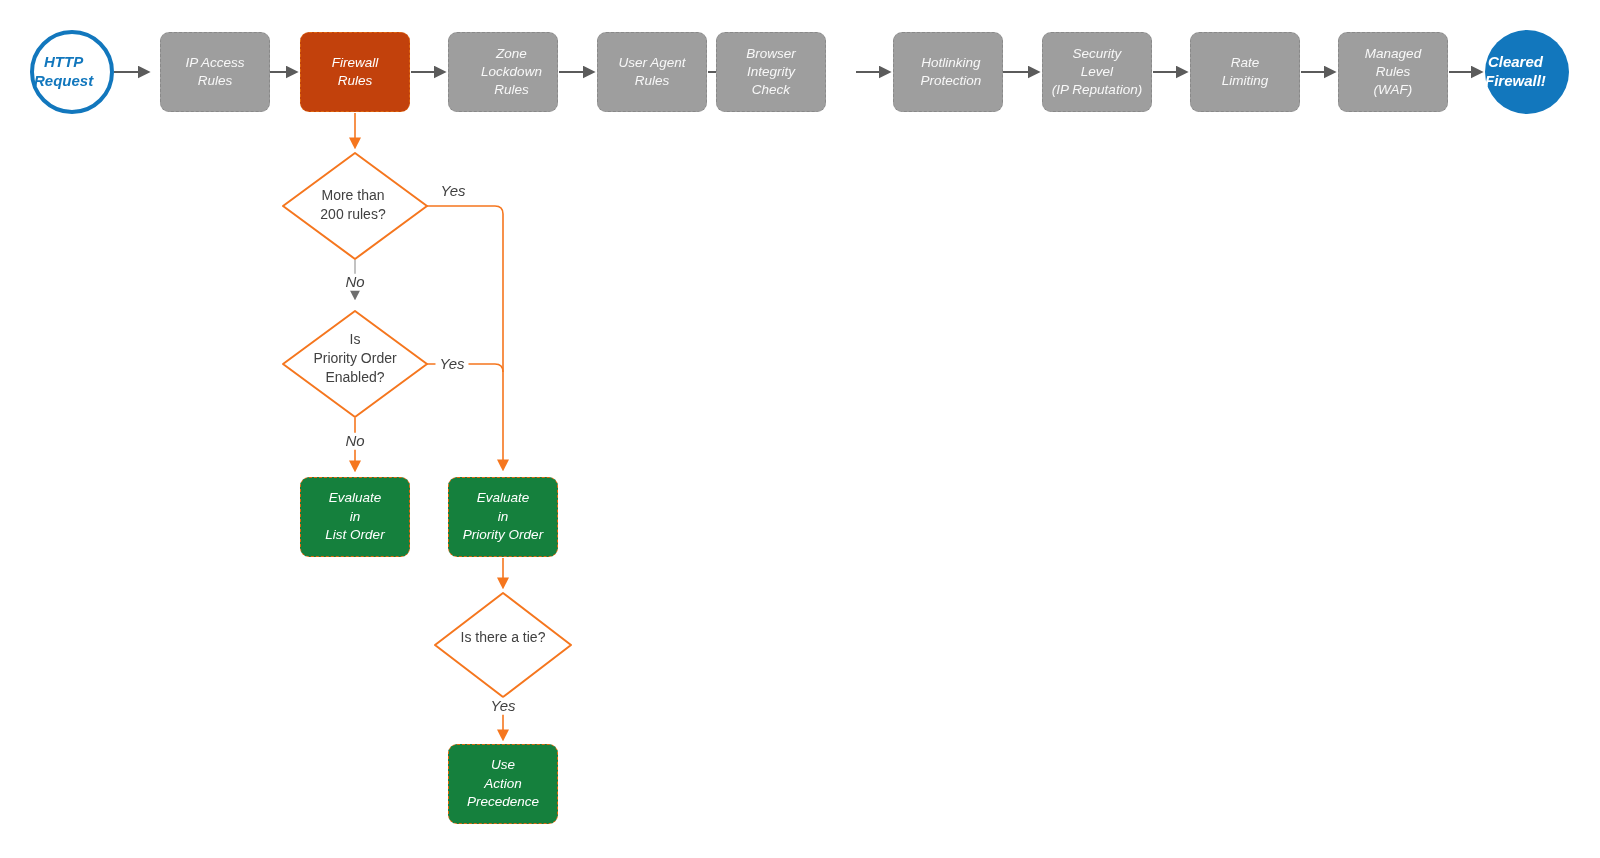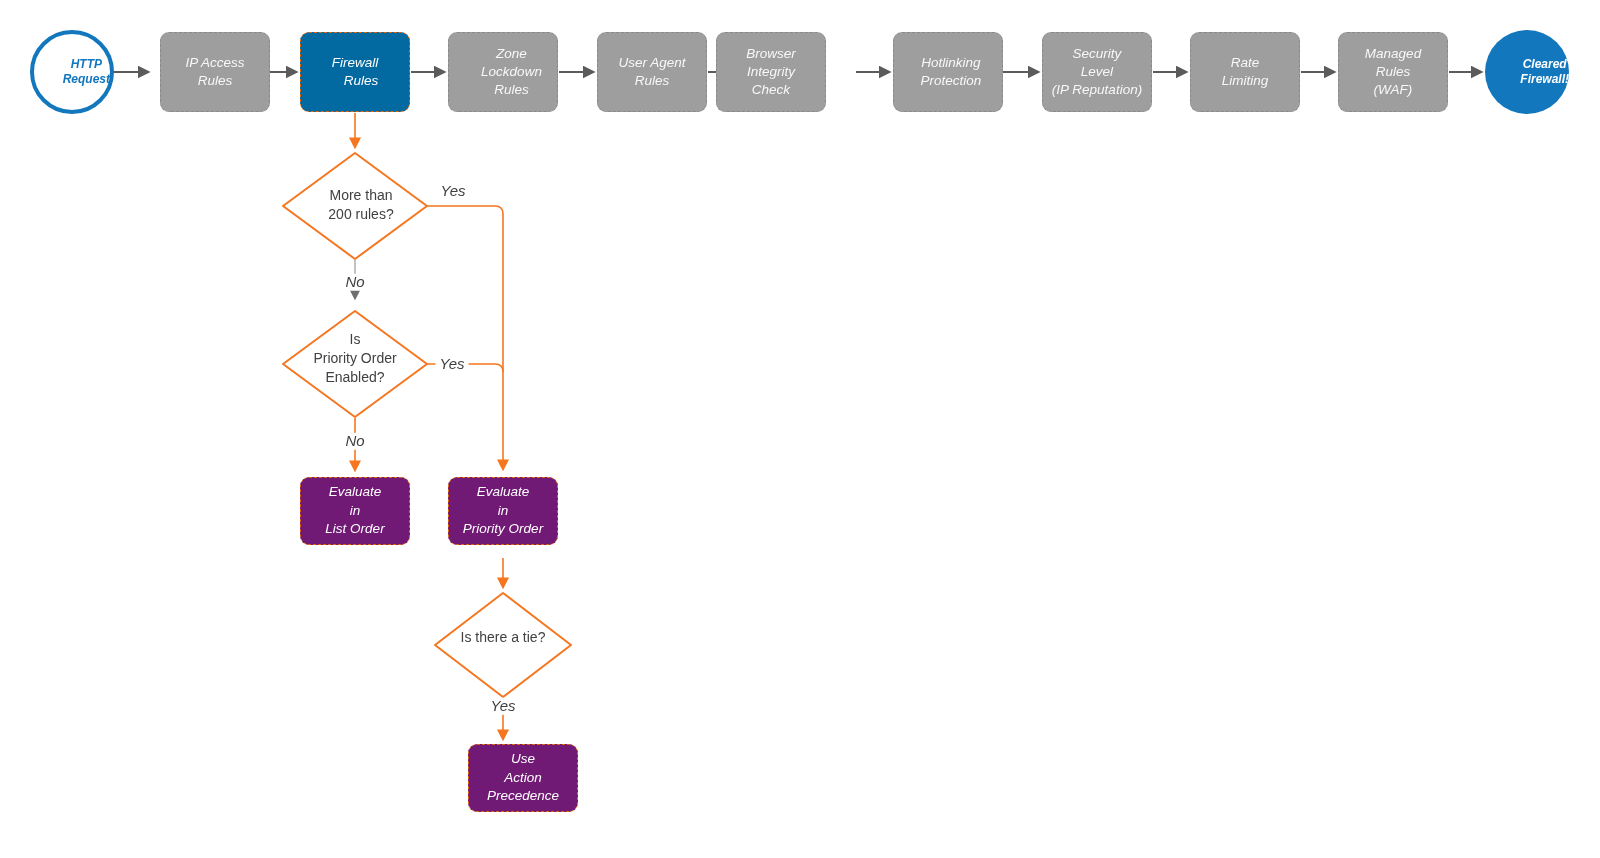--- a/index.html
+++ b/index.html
@@ -8,32 +8,32 @@
     font-family:"Liberation Sans",sans-serif;overflow:hidden;
   }
   #wires{position:absolute;left:0;top:0;width:1600px;height:858px;}
   .stage{
     position:absolute;top:32px;width:110px;height:80px;border-radius:9px;
     display:flex;align-items:center;justify-content:center;text-align:center;
     font-style:italic;font-size:13.5px;line-height:1.32;color:#f8f8f8;
     white-space:pre-line;box-sizing:border-box;padding:0 2px;
   }
   .stage.gray{background:#9E9E9E;border:1px dashed #898989;}
-  .stage.orange{background:#0369a1;border:1px dashed #E0660E;color:#fff;text-align:right;}
+  .stage.orange{background:#c2410c;border:1px dashed #E0660E;color:#fff;}
   .action{
-    position:absolute;width:110px;height:68px;border-radius:9px;
-    background:#701a75;border:1px dashed #E0660E;
+    position:absolute;width:110px;height:80px;border-radius:9px;
+    background:#15803d;border:1px dashed #E0660E;
     display:flex;align-items:center;justify-content:center;text-align:center;
     font-style:italic;font-size:13.5px;line-height:1.38;color:#fff;
     white-space:pre-line;box-sizing:border-box;
   }
   .terminal{
     position:absolute;width:84px;height:84px;border-radius:50%;
-    display:flex;align-items:center;justify-content:flex-end;text-align:center;
-    font-weight:bold;font-style:italic;font-size:12px;line-height:1.25;
+    display:flex;align-items:center;justify-content:flex-start;text-align:center;
+    font-weight:bold;font-style:italic;font-size:15px;line-height:1.25;
     white-space:pre-line;box-sizing:border-box;
   }
   .terminal.start{background:#fff;border:4px solid #1277BD;color:#1277BD;}
   .terminal.end{background:#1277BD;color:#fff;}
   .diamond-label{
     position:absolute;transform:translate(-50%,-50%);text-align:center;
     font-size:14px;color:#414141;line-height:1.35;white-space:pre-line;
   }
   .edge-label{
     position:absolute;transform:translate(-50%,-50%);
@@ -112,38 +112,38 @@
 Protection</span></div>
   <div class="stage gray" style="left:1042px;"><span>Security
 Level
 (IP Reputation)</span></div>
   <div class="stage gray" style="left:1190px;border-radius:9px;"><span>Rate
 Limiting</span></div>
   <div class="stage gray" style="left:1338px;"><span>Managed
 Rules
 (WAF)</span></div>
 
-  <div class="diamond-label" style="left:361px;top:205px;">More than
+  <div class="diamond-label" style="left:353px;top:205px;">More than
 200 rules?</div>
   <div class="diamond-label" style="left:355px;top:358px;">Is
 Priority Order
 Enabled?</div>
   <div class="diamond-label" style="left:503px;top:637px;">Is there a tie?</div>
 
   <div class="action" style="left:300px;top:477px;">
     <span>Evaluate
 in
 List Order</span>
   </div>
   <div class="action" style="left:448px;top:477px;">
     <span>Evaluate
 in
 Priority Order</span>
   </div>
-  <div class="action" style="left:468px;top:744px;">
+  <div class="action" style="left:448px;top:744px;">
     <span>Use
 Action
 Precedence</span>
   </div>
 
   <div class="edge-label" style="left:453px;top:191px;">Yes</div>
   <div class="edge-label" style="left:355px;top:282px;">No</div>
   <div class="edge-label" style="left:452px;top:364px;">Yes</div>
   <div class="edge-label" style="left:355px;top:441px;">No</div>
   <div class="edge-label" style="left:503px;top:706px;">Yes</div>

